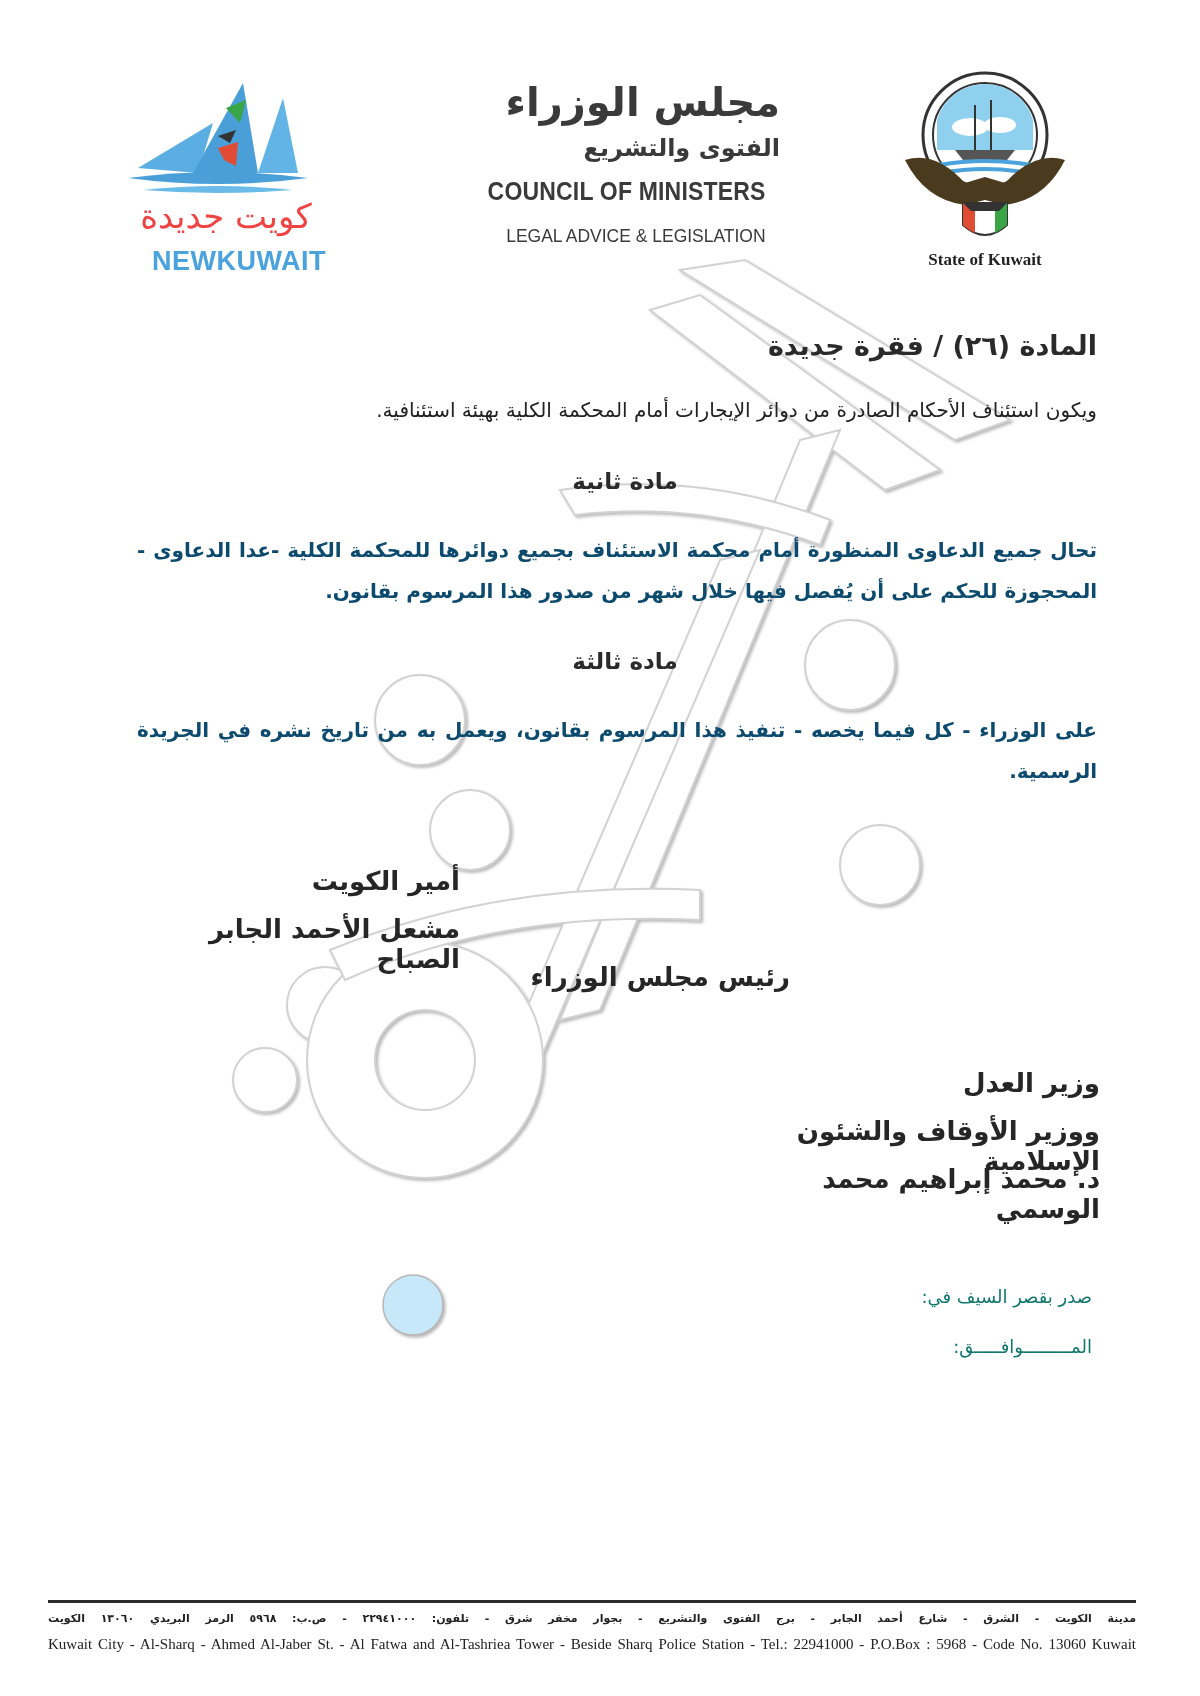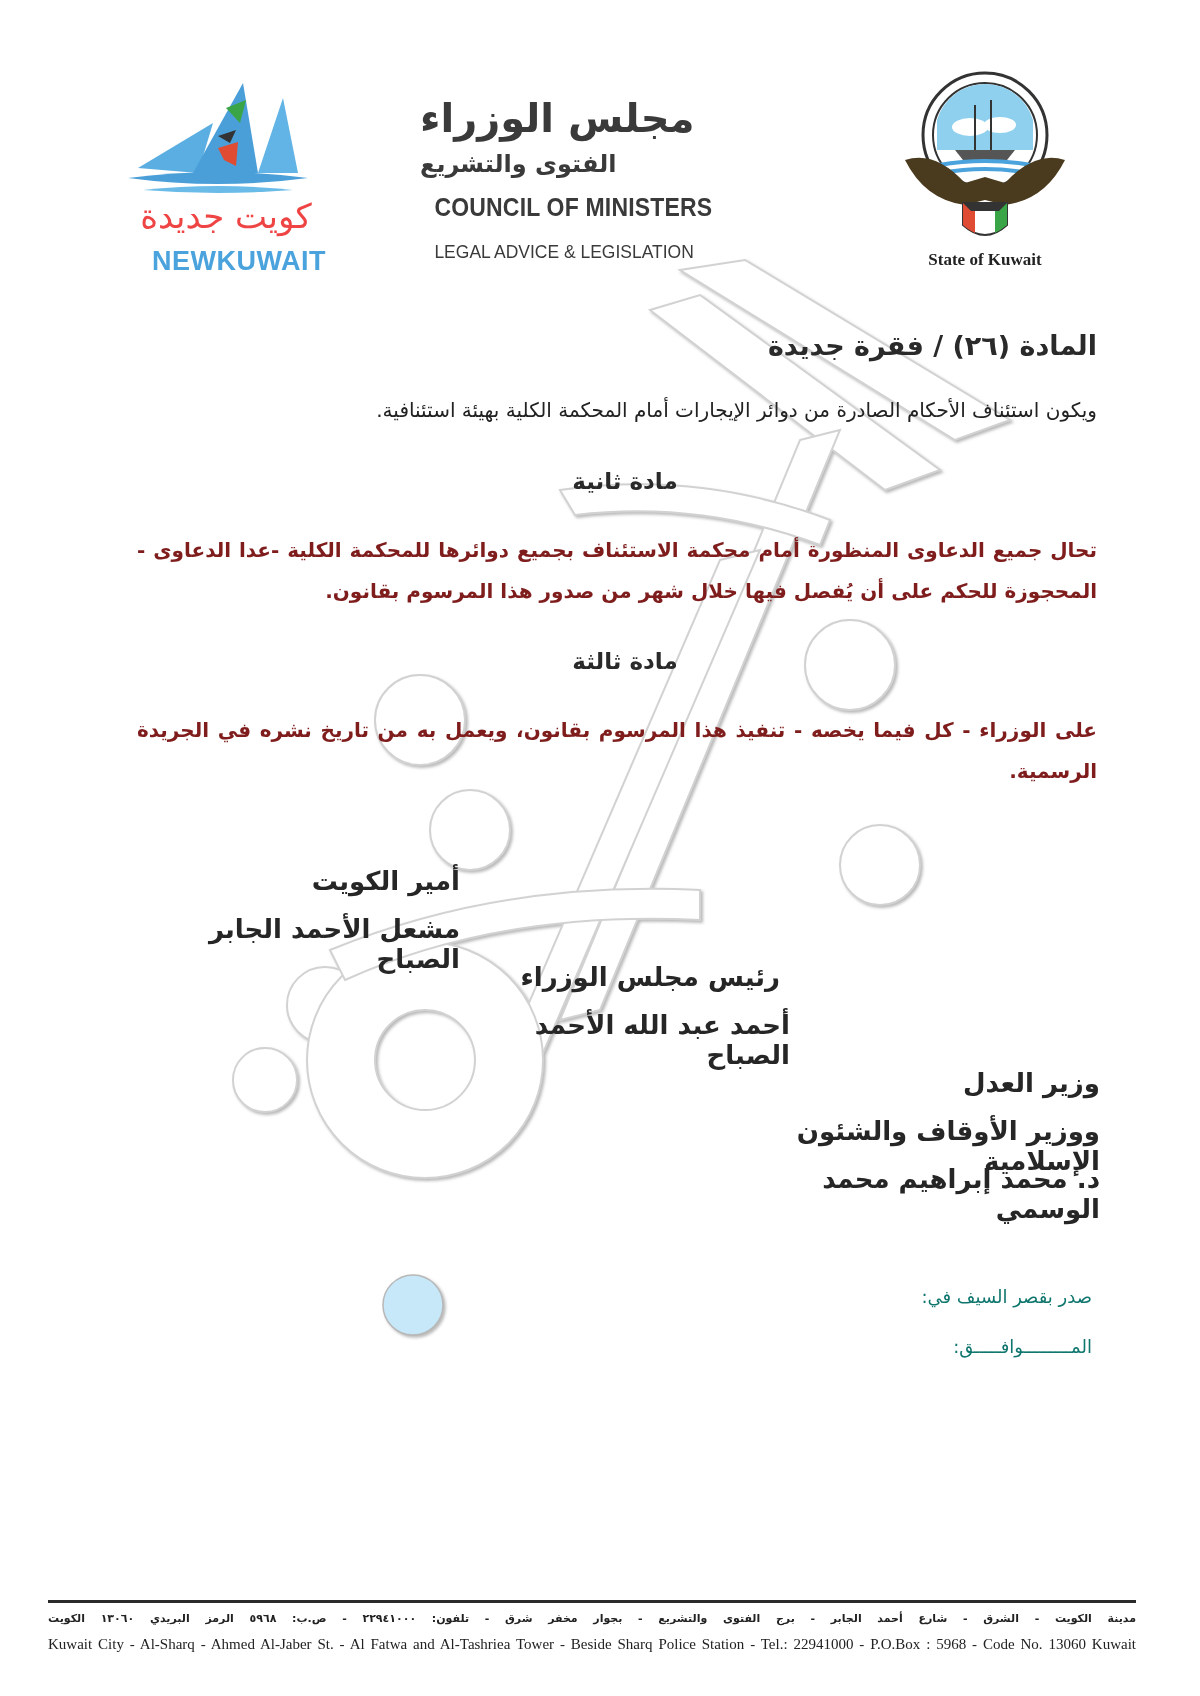--- a/index.html
+++ b/index.html
@@ -6,37 +6,37 @@
   body {
     width: 1200px; height: 1696px; background: #ffffff; position: relative; overflow: hidden;
     font-family: "DejaVu Sans", sans-serif; color: #1a1a1a;
   }
   .abs { position: absolute; }
   
   .wm { position: absolute; left: 0; top: 0; width: 1200px; height: 1696px; pointer-events: none; z-index: 0; }
   .content { position: absolute; left: 0; top: 0; width: 1200px; height: 1696px; z-index: 1; }
 
   
-  .hdr-center { left: 420px; top: 92px; width: 360px; text-align: left; color: #3a3a3a; }
+  .hdr-center { left: 420px; top: 76px; width: 360px; text-align: right; color: #3a3a3a; }
   .hdr-ar-title { font-family: "DejaVu Sans", sans-serif; font-weight: bold; font-size: 40px; line-height: 52px; direction: rtl; }
   .hdr-ar-sub { font-family: "DejaVu Sans", sans-serif; font-weight: bold; font-size: 24px; line-height: 40px; direction: rtl; }
   .hdr-en-title { font-family: "Liberation Sans", sans-serif; font-weight: bold; font-size: 25px; line-height: 30px; margin-top: 8px; letter-spacing: 0.2px; transform: scaleX(0.92); }
   .hdr-en-sub { font-family: "Liberation Sans", sans-serif; font-size: 19px; line-height: 24px; margin-top: 18px; transform: scaleX(0.92); }
 
   .logo-nk { left: 118px; top: 78px; width: 210px; height: 200px; }
   .nk-ar { position: absolute; left: 8px; top: 118px; width: 200px; text-align: center; font-size: 34px; color: #ef4444; direction: rtl; font-family: "DejaVu Serif", serif; }
   .nk-en { position: absolute; left: 8px; top: 168px; width: 200px; text-align: right; font-family: "Liberation Sans", sans-serif; font-weight: bold; font-size: 27px; color: #4aa3dc; letter-spacing: 0.5px; }
 
   .emblem { left: 895px; top: 65px; width: 180px; height: 230px; }
   .emblem-caption { position: absolute; left: 0; top: 185px; width: 180px; text-align: center; font-family: "Liberation Serif", serif; font-weight: bold; font-size: 17px; color: #222; }
 
   
   .rtl { direction: rtl; text-align: right; }
   .article-title { right: 103px; top: 330px; font-weight: bold; font-size: 27px; color: #2a2a2a; }
-  .para { right: 103px; width: 960px; font-size: 20px; line-height: 41px; font-weight: bold; color: #7f1d1d; }
+  .para { right: 103px; width: 960px; font-size: 20px; line-height: 41px; font-weight: bold; color: #0c4a6e; }
   .para.p1 { top: 390px; font-weight: normal; color: #222; }
   .section-title { width: 1200px; left: 25px; text-align: center; font-weight: bold; font-size: 23px; color: #2a2a2a; direction: rtl; }
   .para.p2 { top: 530px; text-align: justify; text-align-last: right; }
   .para.p3 { top: 710px; text-align: justify; text-align-last: right; }
 
   .sig { font-weight: bold; font-size: 26px; color: #262626; direction: rtl; }
 
   .issued { right: 108px; font-size: 18px; color: #0f766e; direction: rtl; text-align: right; }
 
   
@@ -128,22 +128,21 @@
 
   <div class="abs section-title" style="top:468px;">مادة ثانية</div>
   <div class="abs para p2 rtl">تحال جميع الدعاوى المنظورة أمام محكمة الاستئناف بجميع دوائرها للمحكمة الكلية -عدا الدعاوى - المحجوزة للحكم على أن يُفصل فيها خلال شهر من صدور هذا المرسوم بقانون.</div>
 
   <div class="abs section-title" style="top:648px;">مادة ثالثة</div>
   <div class="abs para p3 rtl">على الوزراء - كل فيما يخصه - تنفيذ هذا المرسوم بقانون، ويعمل به من تاريخ نشره في الجريدة الرسمية.</div>
 
   <div class="abs sig" style="left:160px; top:866px; width:300px;">أمير الكويت</div>
   <div class="abs sig" style="left:160px; top:914px; width:300px;">مشعل الأحمد الجابر الصباح</div>
 
-  <div class="abs sig" style="left:460px; top:962px; width:320px;">رئيس مجلس الوزراء</div>
-  <div class="abs sig" style="left:470px; top:1010px; width:320px;">أحمد عبد الله الأحمد الصباح</div>
+  <div class="abs sig" style="left:470px; top:962px; width:320px;">رئيس مجلس الوزراء</div>
 
   <div class="abs sig" style="left:740px; top:1068px; width:360px;">وزير العدل</div>
   <div class="abs sig" style="left:740px; top:1116px; width:360px;">ووزير الأوقاف والشئون الإسلامية</div>
   <div class="abs sig" style="left:740px; top:1164px; width:360px;">د. محمد إبراهيم محمد الوسمي</div>
 
   <div class="abs issued" style="top:1286px;">صدر بقصر السيف في:</div>
   <div class="abs issued" style="top:1336px;text-align:right;">المـــــــــوافـــــق:</div>
 
   <div class="abs footer-line"></div>
   <div class="abs footer-ar">مدينة الكويت - الشرق - شارع أحمد الجابر - برج الفتوى والتشريع - بجوار مخفر شرق - تلفون: ٢٢٩٤١٠٠٠ - ص.ب: ٥٩٦٨ الرمز البريدي ١٣٠٦٠ الكويت</div>

